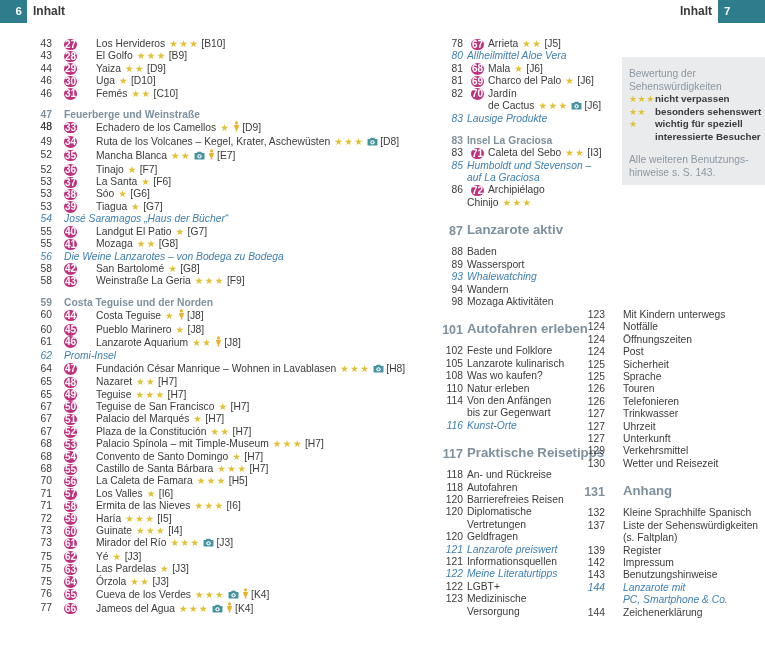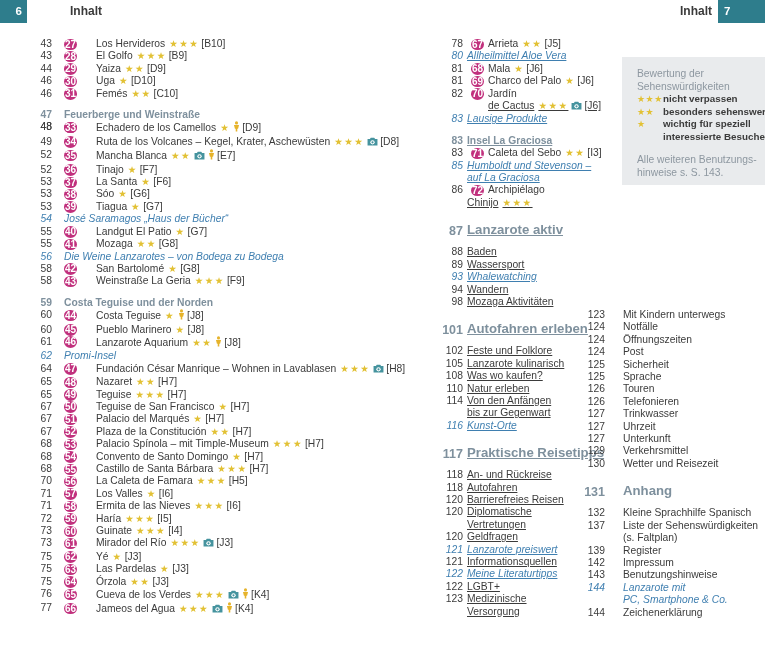--- a/index.html
+++ b/index.html
@@ -5,56 +5,56 @@
   html,body{margin:0;padding:0;}
   body{
     width:765px;height:648px;position:relative;overflow:hidden;background:#ffffff;
     font-family:"Liberation Sans", sans-serif;color:#3b3b3b;
   }
   
   .corner{position:absolute;top:0;height:23px;background:#2e7d8c;color:#fff;
     font-weight:bold;font-size:11.5px;line-height:23px;}
   .corner-left{left:0;width:27px;text-align:right;padding-right:5px;box-sizing:border-box;}
   .corner-right{right:0;width:47px;text-align:left;padding-left:6px;box-sizing:border-box;}
-  .runhead{position:absolute;top:4px;font-weight:bold;font-size:12px;color:#3a3a3a;margin-left:37px;}
+  .runhead{position:absolute;top:4px;font-weight:bold;font-size:12px;color:#3a3a3a;}
   .runhead-left{left:33px;}
   .runhead-right{right:53px;}
   
   .col{position:absolute;}
   .col-l{left:20px;top:38px;width:415px;}
   .col-m{left:430px;top:38px;width:188px;}
   .col-r{left:571px;top:309px;width:196px;}
   .row{position:relative;line-height:12.4px;font-size:10.3px;white-space:nowrap;}
   .pg{position:absolute;left:0;top:0;text-align:right;}
   .col-l .pg{width:32px;}
   .col-m .pg{width:33px;}
   .col-r .pg{width:34px;}
   .col-l .badge{left:44px;}
   .col-m .badge{left:41px;}
   .col-l .t-poi{margin-left:76px;display:block;}
   .col-m .t-poi{margin-left:58px;display:block;}
   .col-l .t-plain{margin-left:44px;display:block;}
-  .col-m .t-plain{margin-left:37px;display:block;text-decoration:underline;}
+  .col-m .t-plain{margin-left:37px;display:block;}
   .col-r .t-plain{margin-left:52px;display:block;}
   .badge{position:absolute;top:0.5px;width:13px;height:11.5px;background:#c1307d;
     border-radius:50%;color:#fff;font-size:10px;font-weight:bold;text-align:center;
     line-height:11.5px;}
   .stars{color:#e2c134;font-size:9.5px;letter-spacing:1.5px;margin-left:4px;}
   .grid{margin-left:2px;}
   .icon{display:inline-block;vertical-align:-1px;margin-left:3px;}
   .section{font-weight:bold;color:#7e909d;margin-top:9px;}
   .section .pg{color:#7e909d;}
   .chapter{font-weight:bold;color:#7e909d;font-size:13.2px;line-height:16px;
     margin-top:13px;margin-bottom:8px;}
   .chapter .pg{color:#7e909d;font-size:12.5px;top:1px;}
   .feature{color:#3f7fb0;font-style:italic;}
   .feature .pg{color:#3f7fb0;}
   
   .legendbox{position:absolute;left:622px;top:57px;width:143px;height:128px;
-    background:#e9ebed;box-sizing:border-box;padding:11px 0 0 15px;font-size:10.3px;
+    background:#e9ebed;box-sizing:border-box;padding:11px 0 0 7px;font-size:10.3px;
     line-height:12.5px;}
   .legend-title{color:#8d97a0;}
   .legend-item{position:relative;white-space:nowrap;}
   .legend-item .lstars{color:#e2c134;font-size:9px;letter-spacing:0.5px;
     display:inline-block;width:26px;}
   .legend-item .ltext{font-weight:bold;color:#3b3b3b;font-size:9.8px;}
   .legend-item .ltext2{font-weight:bold;color:#3b3b3b;font-size:9.8px;margin-left:26px;}
   .legend-footer{color:#8d97a0;margin-top:11px;}
 </style>
 </head>

